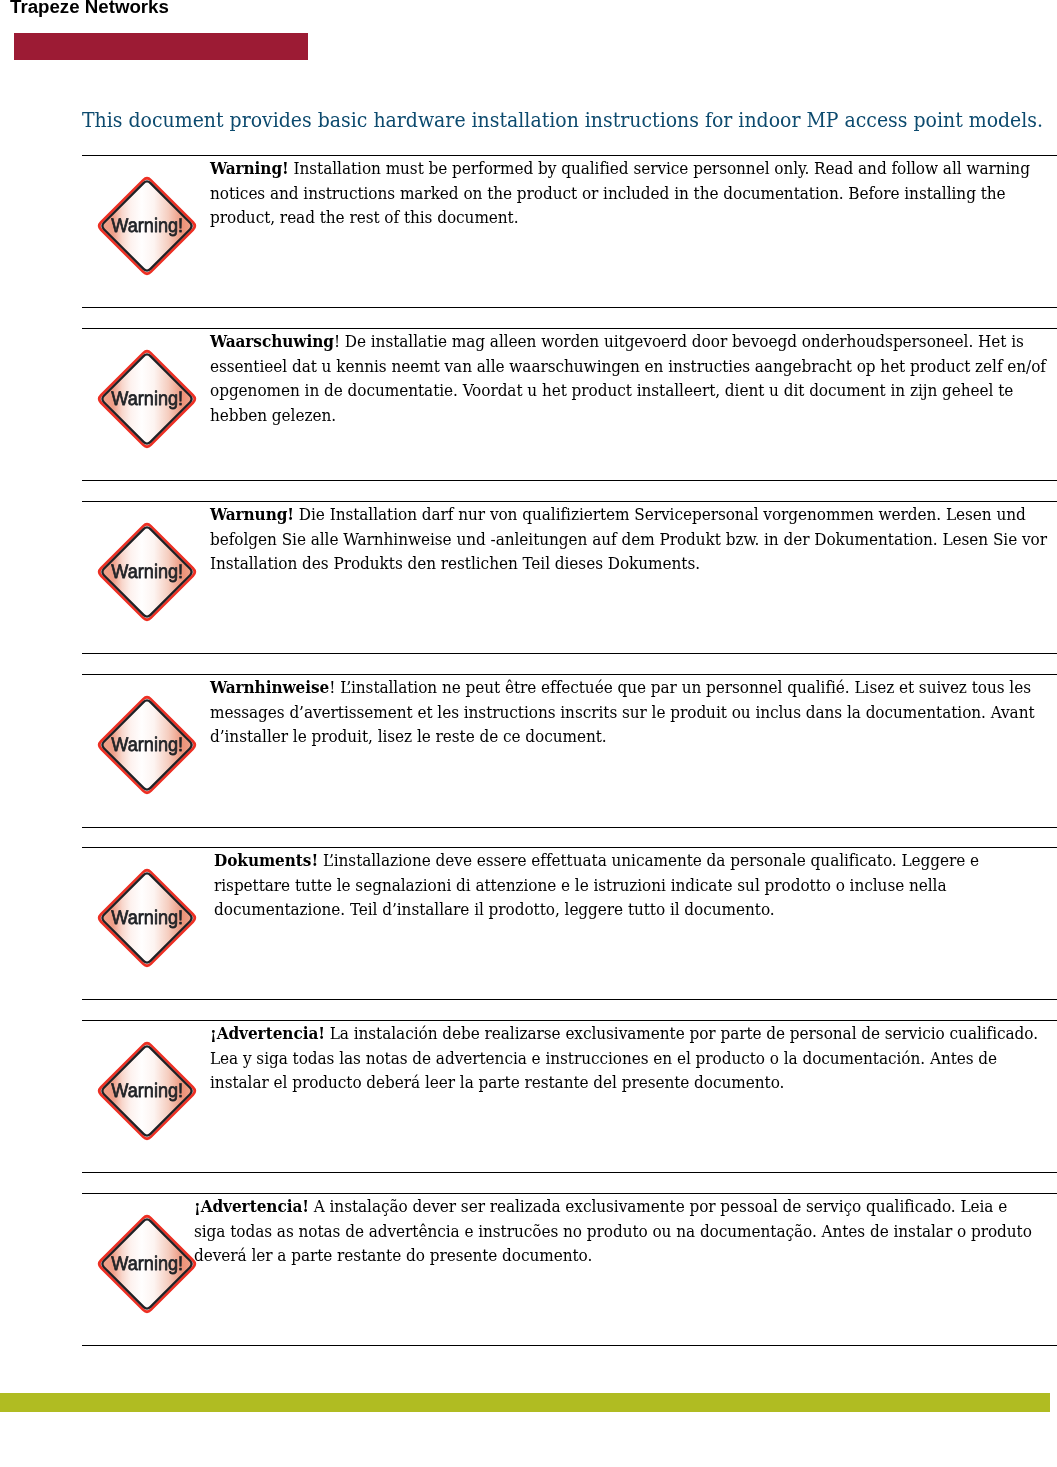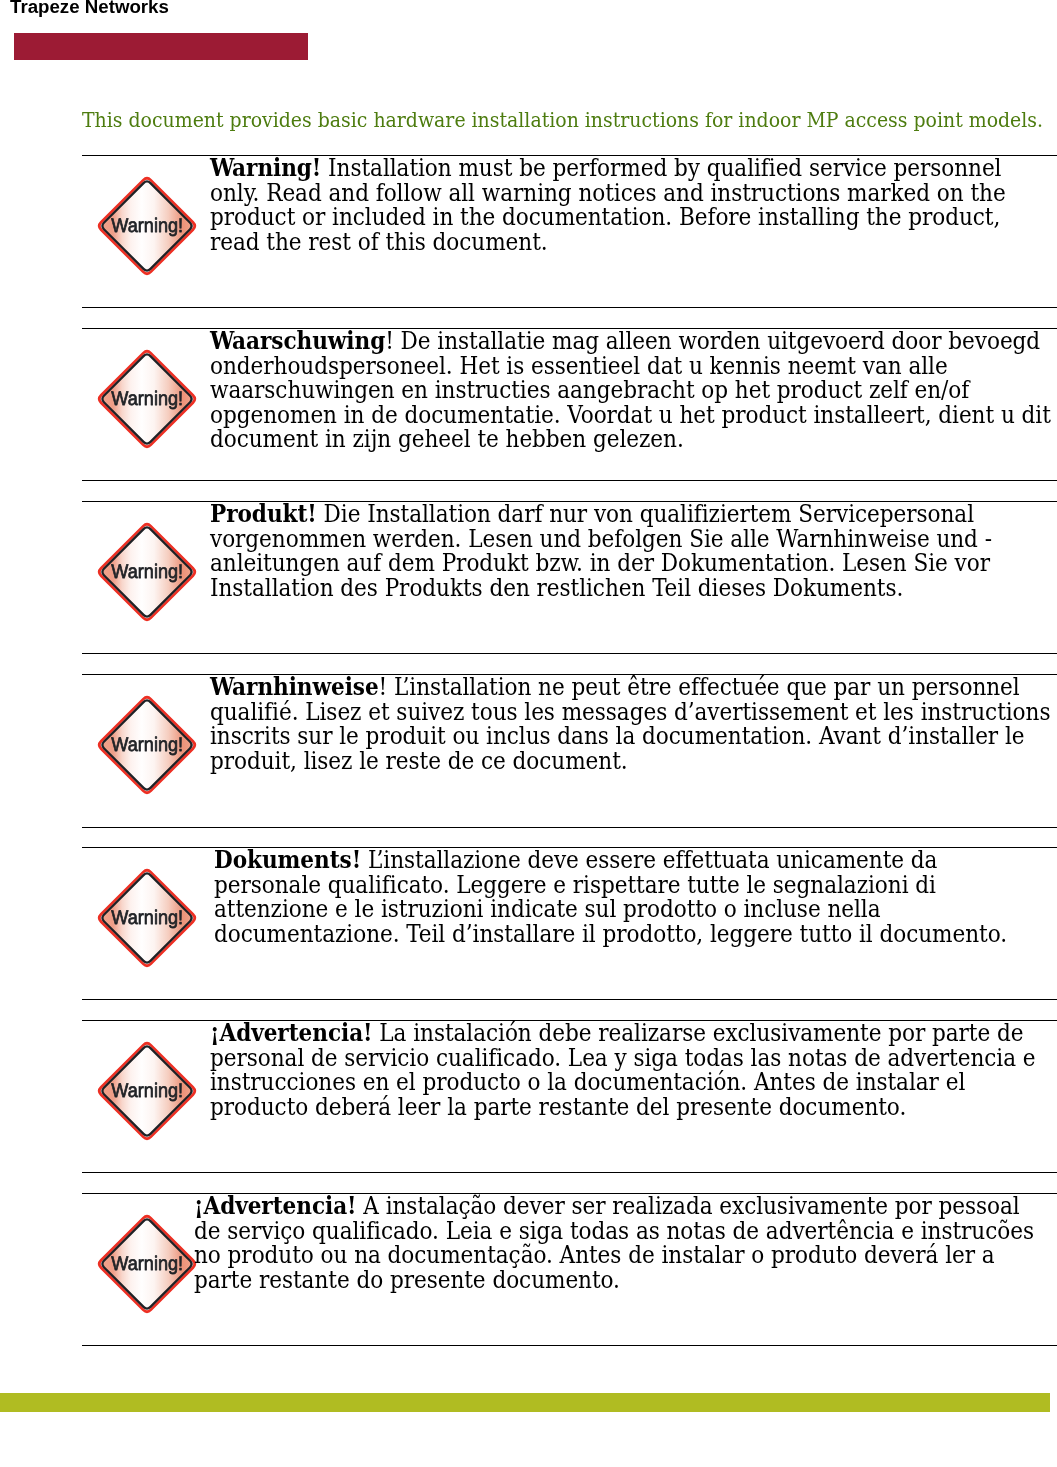--- a/index.html
+++ b/index.html
@@ -35,33 +35,33 @@
     width: 294px; height: 27px;
   }
 
   
   #intro-text {
     position: absolute;
     left: 82px; top: 108px;
     width: 975px;
     font-size: 21px;
     line-height: 24.6px;
-    color: #4d7c0f;
+    color: #0c4a6e;
     white-space: nowrap;
   }
 
   
   .warn-row { position: absolute; left: 82px; width: 975px; }
   .rule {
     position: absolute; left: 0; width: 975px; height: 0;
     border-top: 1.4px solid #000000;
   }
   .warn-text {
     position: absolute;
-    font-size: 24px;
+    font-size: 17px;
     line-height: 24.6px;
     letter-spacing: -0.055px;
     color: #000000;
     text-align: left;
   }
   .warn-text b { font-weight: bold; }
   .warn-icon { position: absolute; }
 
   
   text.sign-label {
@@ -183,21 +183,21 @@
       </linearGradient>
     </defs>
     <g>
       <path d="M48.28 6.12 Q52.00 2.40 55.72 6.12 L97.88 48.28 Q101.60 52.00 97.88 55.72 L55.72 97.88 Q52.00 101.60 48.28 97.88 L6.12 55.72 Q2.40 52.00 6.12 48.28 Z" fill="none" stroke="#ed3024" stroke-width="2.8" stroke-linejoin="round"></path>
       <path d="M48.52 9.13 Q52.00 5.65 55.48 9.13 L94.87 48.52 Q98.35 52.00 94.87 55.48 L55.48 94.87 Q52.00 98.35 48.52 94.87 L9.13 55.48 Q5.65 52.00 9.13 48.52 Z" fill="url(#wg2)" stroke="#1f2226" stroke-width="2.3" stroke-linejoin="round"></path>
     </g>
     <g style="filter:opacity(1)">
               <text class="sign-label" x="52.2" y="57.6" text-anchor="middle" transform="translate(52.2,0) scale(0.916,1) translate(-52.2,0)" fill="#1f2226" stroke="#1f2226" stroke-width="0.75">Warning!</text>
             </g>
   </svg></div>
-    <div class="warn-text" style="left:128px;top:1px;width:845px"><b>Produkt!</b><span> Die Installation darf nur von qualifiziertem Servicepersonal vorgenommen werden. Lesen und befolgen Sie alle Warnhinweise und -anleitungen auf dem Produkt bzw. in der Dokumentation. Lesen Sie vor Installation des Produkts den restlichen Teil dieses Dokuments.</span></div>
+    <div class="warn-text" style="left:128px;top:1px;width:845px"><b>Warnung!</b><span> Die Installation darf nur von qualifiziertem Servicepersonal vorgenommen werden. Lesen und befolgen Sie alle Warnhinweise und -anleitungen auf dem Produkt bzw. in der Dokumentation. Lesen Sie vor Installation des Produkts den restlichen Teil dieses Dokuments.</span></div>
   </div>
       <div class="warn-row" style="top:674px;height:153px">
     <div class="rule" style="top:0px"></div>
     <div class="rule" style="top:153px"></div>
     <div class="warn-icon" style="left:13.0px;top:19px"><svg width="104" height="104" viewBox="0 0 104 104">
     <defs>
       <linearGradient id="wg3" x1="0" y1="0" x2="1" y2="0">
         <stop offset="0.00" stop-color="#f0a28a"></stop>
         <stop offset="0.12" stop-color="#ef9d87"></stop>
         <stop offset="0.22" stop-color="#f8d6cb"></stop>

